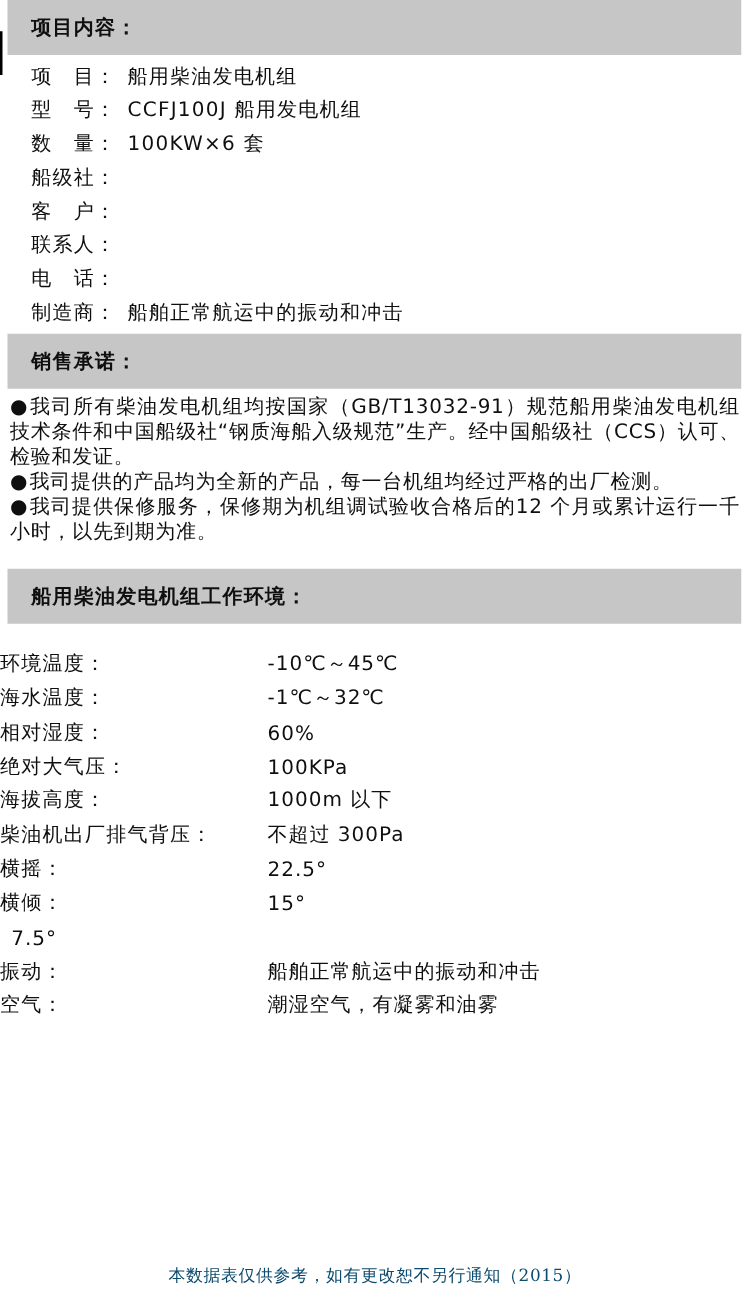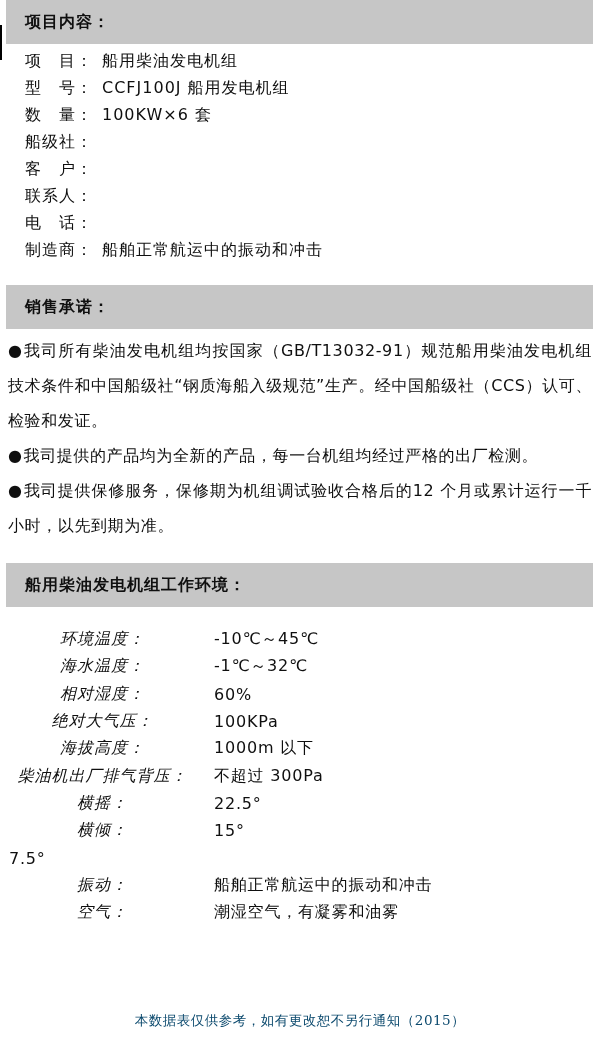--- a/index.html
+++ b/index.html
@@ -58,46 +58,45 @@
   .item-list { padding: 7px 0 0 25px; }
   .item-row {
     display: flex;
     align-items: flex-start;
     height: 27px;
     font-size: 16px;
   }
   .item-label { white-space: pre; letter-spacing: 1px; font-weight: 500; }
   .item-value { margin-left: 9px; letter-spacing: 1px; font-weight: 500; }
   
-  .section-bar.promise-bar { margin-top: 18px; }
+  .section-bar.promise-bar { }
   .paragraphs { padding: 4px 8px 0 8px; }
   .para {
     font-size: 16px;
-    line-height: 35px;
+    line-height: 20px;
     text-align: justify;
     letter-spacing: 0.6px;
     font-weight: 500;
   }
   .bullet { margin-right: 1px; }
   
   .section-bar.env-bar { margin-top: 20px; }
   .env-table { padding-top: 19px; }
   .env-row {
     display: flex;
     align-items: center;
     height: 27.3px;
     font-size: 16px;
     font-weight: 500;
   }
   .env-label {
     width: 205px;
-    text-align: center;
+    text-align: left;
     letter-spacing: 1px;
     white-space: pre;
-    font-style: italic;
   }
   .env-value { margin-left: 9px; letter-spacing: 0.8px; }
   
   .footer {
     position: absolute;
     left: 0; right: 0;
     bottom: 20px;
     text-align: center;
     font-family: "DejaVu Serif", "Liberation Serif", serif;
     font-size: 13.5px;

